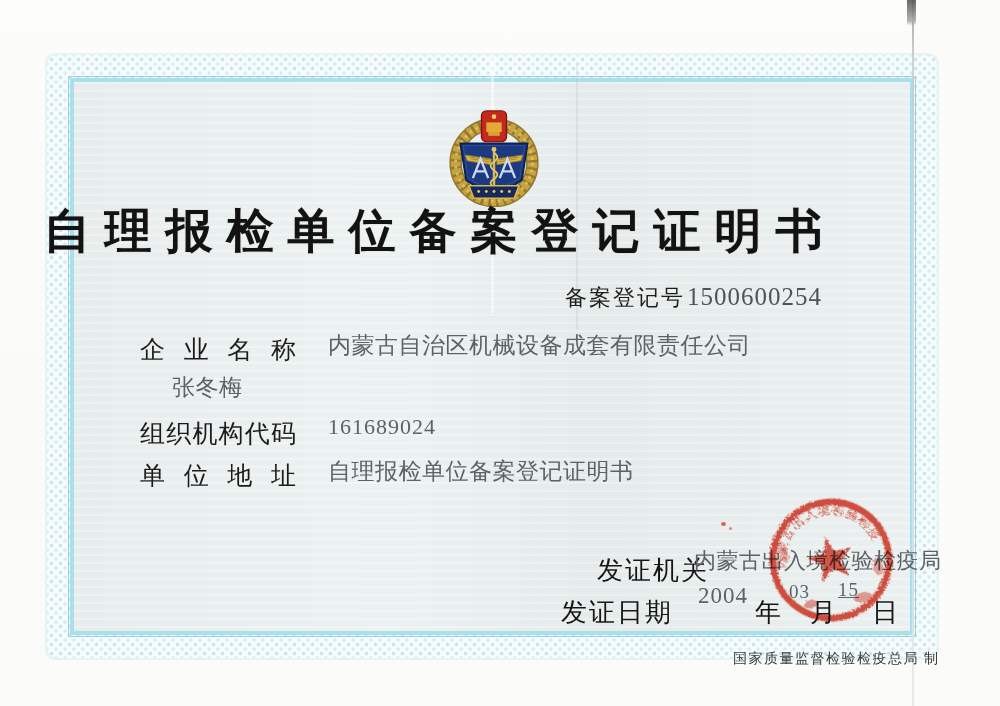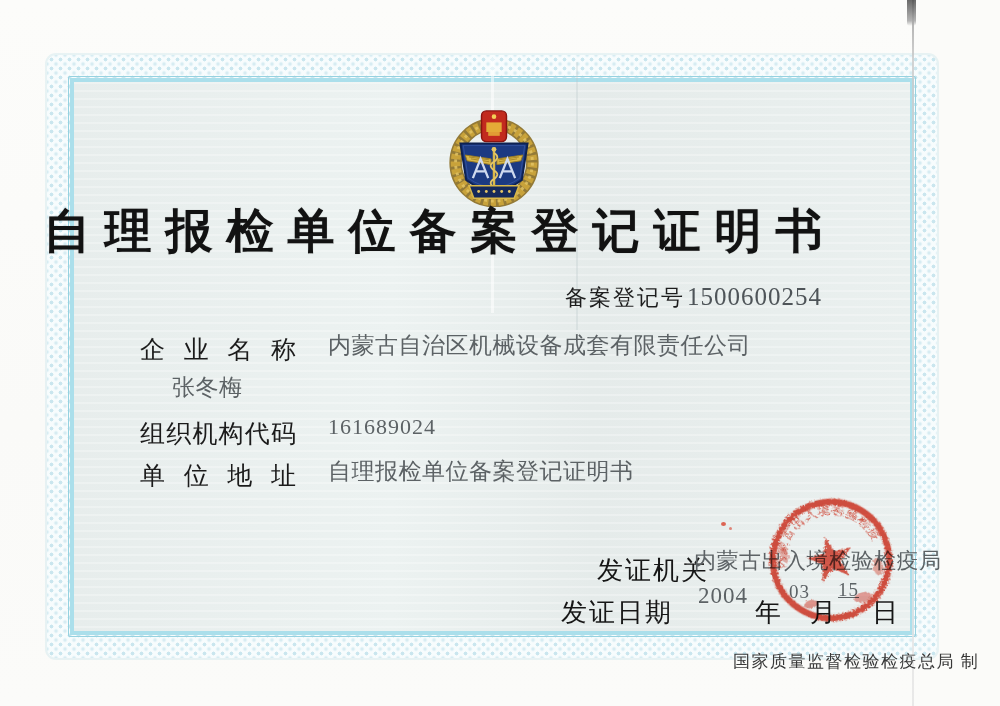--- a/index.html
+++ b/index.html
@@ -87,21 +87,21 @@
   
   .seal{
     position:absolute;left:766px;top:495px;width:130px;height:130px;
     mix-blend-mode:multiply;opacity:.93;
     transform:rotate(-14deg);
   }
 
   
   .footer{
     position:absolute;left:733px;top:650px;
-    font-size:17px;color:#383838;letter-spacing:1.5px;white-space:nowrap;
+    font-size:14px;color:#383838;letter-spacing:1.5px;white-space:nowrap;
   }
 </style>
 </head>
 <body>
 
 <div class="page">
 
   <div class="lace">
     <div class="frame-outer">
       <div class="frame-inner"></div>

